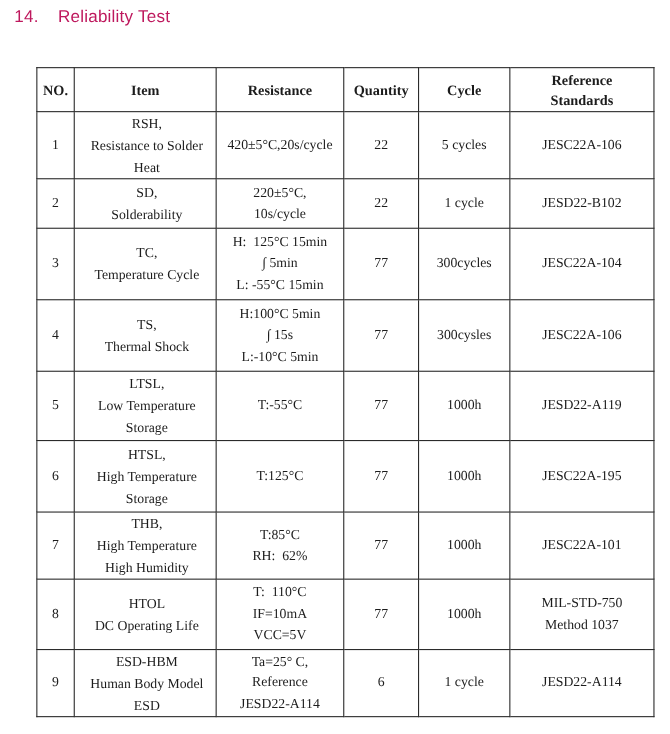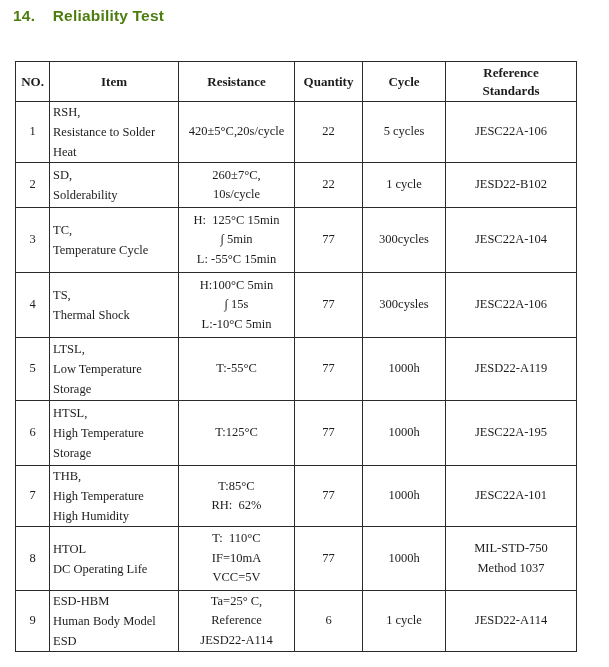--- a/index.html
+++ b/index.html
@@ -6,51 +6,51 @@
   html, body {
     width: 609px; height: 667px;
     background: #ffffff;
     font-family: "Liberation Serif", "DejaVu Serif", serif;
     color: #1c1c1c;
     overflow: hidden;
   }
   .doc-title {
     padding: 7px 0 0 13px;
     font-family: "Liberation Sans", "DejaVu Sans", sans-serif;
-    font-weight: bold;
+    font-weight: normal;
     font-size: 15.5px;
-    color: #4d7c0f;
+    color: #be185d;
     letter-spacing: 0.2px;
   }
   .doc-title .sec-num { display: inline-block; }
   .doc-title .sec-text { display: inline-block; margin-left: 13px; }
 
   table.rel-table {
-    margin: 36px 0 0 15px;
+    margin: 36px 0 0 33px;
     border-collapse: collapse;
     table-layout: fixed;
     width: 561px;
   }
   .rel-table th, .rel-table td {
     border: 1.2px solid #2b2b2b;
     font-size: 12.5px;
     line-height: 19.5px;
     white-space: pre-wrap;
     vertical-align: middle;
     overflow: hidden;
     padding: 0;
   }
   .rel-table th {
     font-weight: bold;
     font-size: 13px;
     text-align: center;
     line-height: 18px;
   }
   td.c-no, td.c-cond, td.c-qty, td.c-cycle, td.c-ref { text-align: center; }
-  td.c-item { text-align: left; padding-left: 3px; line-height: 20px; font-family: Liberation Serif, serif; }
+  td.c-item { text-align: center; padding-left: 3px; line-height: 20px; font-family: Liberation Serif, serif; }
 </style>
 </head>
 <body>
 
 <div class="doc-title">
   <span class="sec-num">14.</span>
   <span class="sec-text">Reliability Test</span>
 </div>
 
 <table class="rel-table">
@@ -81,21 +81,21 @@
 Heat</td>
       <td class="c-cond">420±5°C,20s/cycle</td>
       <td class="c-qty">22</td>
       <td class="c-cycle">5 cycles</td>
       <td class="c-ref">JESC22A-106</td>
     </tr>
     <tr style="height:45px">
       <td class="c-no">2</td>
       <td class="c-item">SD,
 Solderability</td>
-      <td class="c-cond">260±7°C,
+      <td class="c-cond">220±5°C,
 10s/cycle</td>
       <td class="c-qty">22</td>
       <td class="c-cycle">1 cycle</td>
       <td class="c-ref">JESD22-B102</td>
     </tr>
     <tr style="height:65px">
       <td class="c-no">3</td>
       <td class="c-item">TC,
 Temperature Cycle</td>
       <td class="c-cond">H:  125°C 15min

